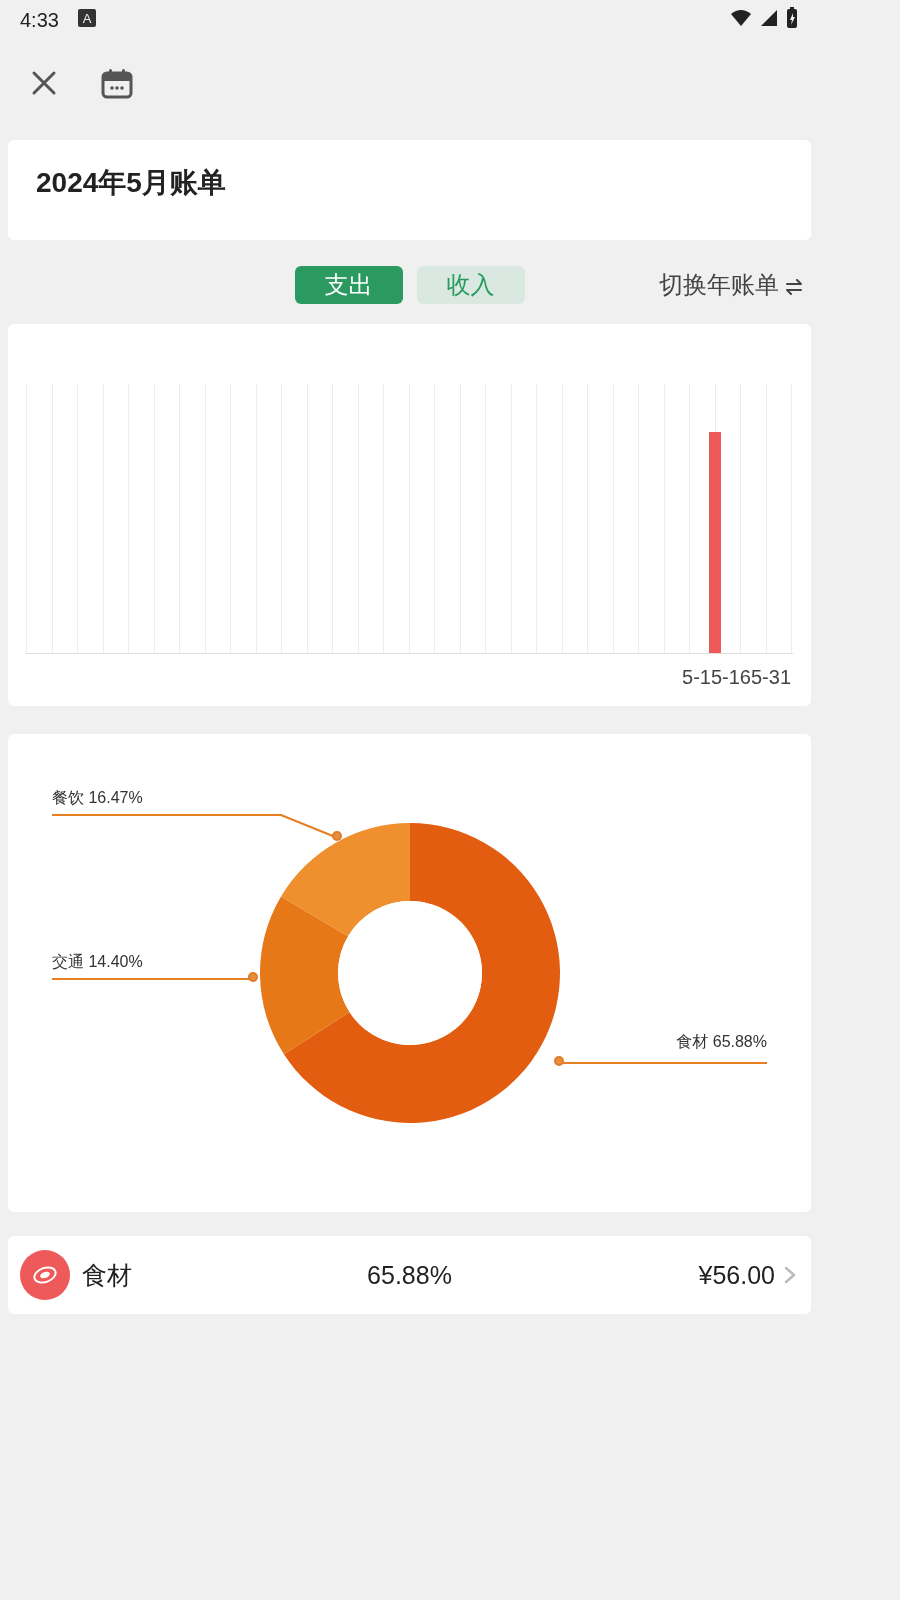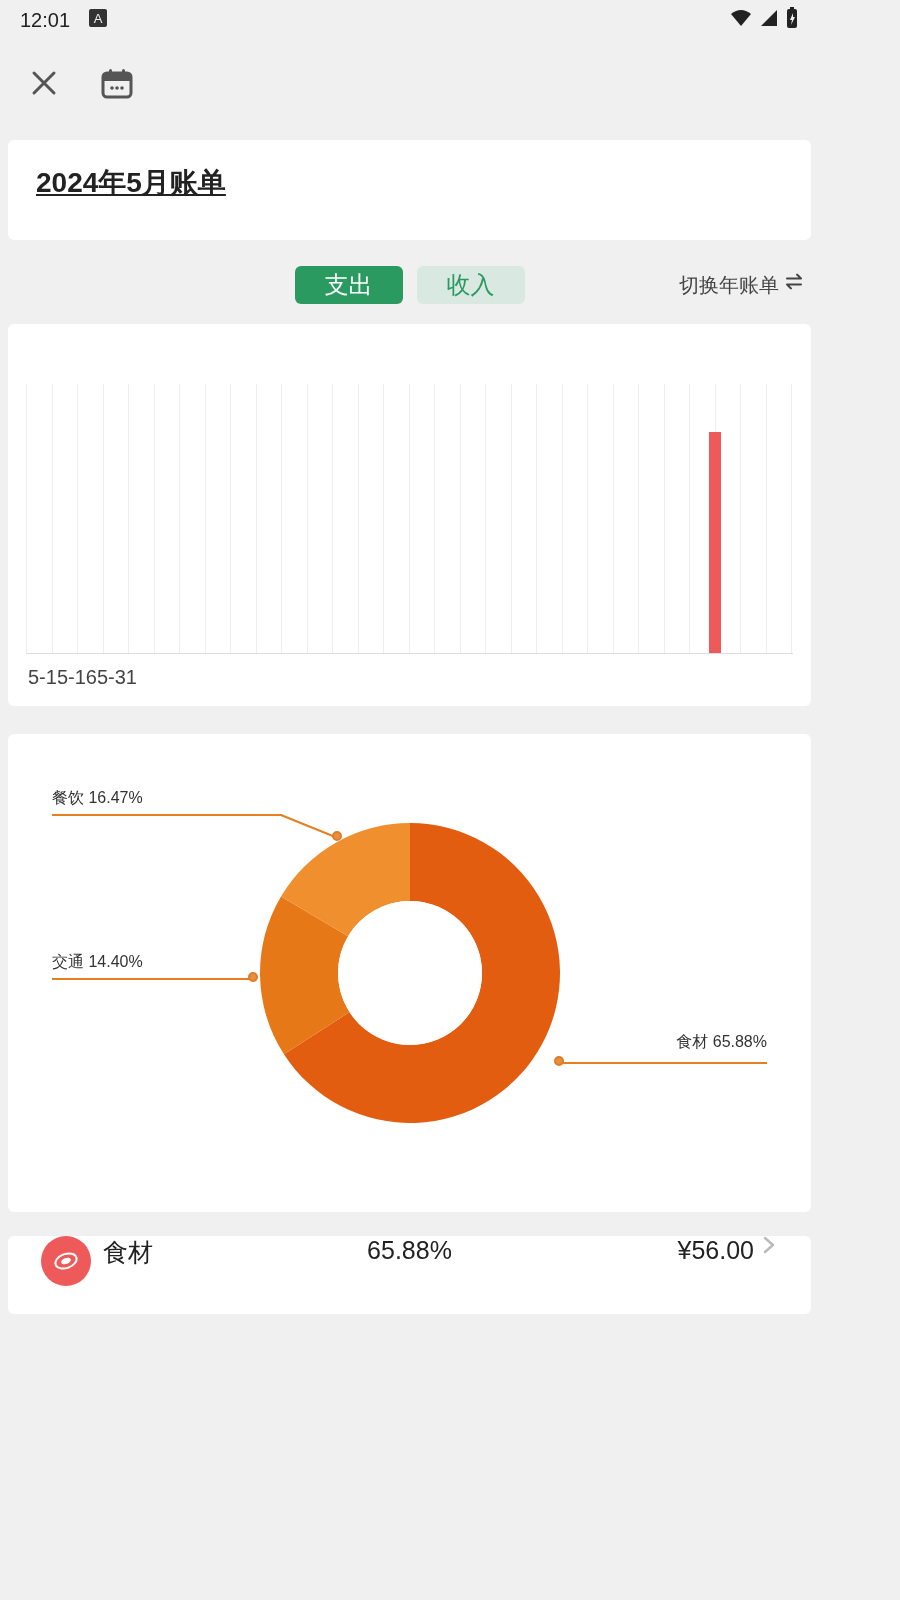--- a/index.html
+++ b/index.html
@@ -5,52 +5,52 @@
   * { box-sizing: border-box; margin: 0; padding: 0; }
   html, body { width: 819px; height: 1456px; background: #f0f0f0; font-family: -apple-system, "Helvetica Neue", Arial, sans-serif; color: #222; }
   .status-bar { height: 40px; display: flex; align-items: center; justify-content: space-between; padding: 0 20px; font-size: 20px; font-weight: 500; }
   .status-left { display: flex; align-items: center; gap: 18px; }
   .status-right { display: flex; align-items: center; gap: 6px; }
   .header { height: 86px; display: flex; align-items: center; padding: 0 30px; }
   .close-icon { width: 28px; height: 28px; margin-right: 42px; }
   .header-title { font-size: 32px; font-weight: 400; flex: 1; color: #222; }
   .header-cal { width: 34px; height: 34px; }
   .card { background: #fff; border-radius: 6px; margin: 14px 8px 0 8px; padding: 24px 28px 20px 28px; }
-  .card-title { font-size: 28px; font-weight: 700; margin-bottom: 18px; text-decoration: underline; }
+  .card-title { font-size: 28px; font-weight: 700; margin-bottom: 18px; }
   .card-line { font-size: 23px; margin-bottom: 16px; color: #333; }
   .card-line:last-child { margin-bottom: 0; }
   .toggle-row { display: flex; align-items: center; justify-content: center; position: relative; margin: 18px 8px 0 8px; height: 54px; }
   .seg-btn { width: 108px; height: 38px; border-radius: 6px; font-size: 24px; display: flex; align-items: center; justify-content: center; margin: 0 7px; cursor: pointer; }
   .seg-active { background: #2a9a60; color: #fff; }
   .seg-inactive { background: #d9e9e1; color: #2a9a60; }
-  .switch-year { position: absolute; right: 6px; top: 50%; transform: translateY(-50%); font-size: 20px; color: #444; display: flex; align-items: flex-start; gap: 6px; }
+  .switch-year { position: absolute; right: 6px; top: 50%; transform: translateY(-50%); font-size: 24px; color: #444; display: flex; align-items: flex-end; gap: 6px; }
   .bar-card { background: #fff; border-radius: 6px; margin: 12px 8px 0 8px; height: 382px; position: relative; padding: 60px 18px 16px 18px; }
   .bar-chart { position: relative; width: 100%; height: 270px; border-bottom: 1.5px solid #ddd; }
   .bar-grid { position: absolute; top: 0; height: 100%; border-left: 1.5px solid #eee; }
   .bar-one { position: absolute; bottom: 0; width: 12px; background: #ee5a5a; border-radius: 0; }
-  .bar-xaxis { display: flex; justify-content: flex-start; font-size: 20px; color: #444; margin-top: 12px; padding: 0 2px; }
+  .bar-xaxis { display: flex; justify-content: flex-end; font-size: 20px; color: #444; margin-top: 12px; padding: 0 2px; }
   .donut-card { background: #fff; border-radius: 6px; margin: 28px 8px 0 8px; height: 478px; position: relative; }
   .donut-svg { position: absolute; left: 50%; top: 50%; transform: translate(-50%, -50%); }
   .donut-label { position: absolute; font-size: 16px; color: #333; white-space: nowrap; }
   .donut-line { position: absolute; height: 1.6px; background: #e67e22; }
   .donut-dot { position: absolute; width: 10px; height: 10px; background: #e78f3e; border: 2px solid #e07b28; border-radius: 50%; }
-  .list-row { background: #fff; border-radius: 6px; margin: 24px 8px 0 8px; height: 78px; display: flex; align-items: flex-start; padding: 0 33px; }
+  .list-row { background: #fff; border-radius: 6px; margin: 24px 8px 0 8px; height: 78px; display: flex; align-items: center; padding: 0 12px; }
   .cat-icon { width: 50px; height: 50px; border-radius: 50%; background: #ee5a5a; display: flex; align-items: center; justify-content: center; margin-right: 12px; }
   .cat-name { font-size: 25px; color: #222; }
   .cat-pct { font-size: 25px; color: #222; position: absolute; left: 50%; transform: translateX(-50%); }
   .list-row { position: relative; }
   .cat-amt { font-size: 25px; color: #222; margin-left: auto; margin-right: 6px; }
   .chevron { width: 18px; height: 18px; }
 </style>
 </head>
 <body>
 
 <div class="status-bar">
   <div class="status-left">
-    <span>12:01</span>
+    <span>4:33</span>
     <span>
       <svg width="20" height="20" viewBox="0 0 20 20">
           <rect x="1" y="1" width="18" height="18" rx="2" fill="#333"></rect>
           <text x="10" y="15" text-anchor="middle" font-size="13" fill="#eee" font-family="Arial">A</text>
         </svg>
     </span>
   </div>
   <div class="status-right">
     <span><svg width="24" height="20" viewBox="0 0 24 20">
           <path d="M12 18 L2 6 Q12 -2 22 6 Z" fill="#222"></path>

